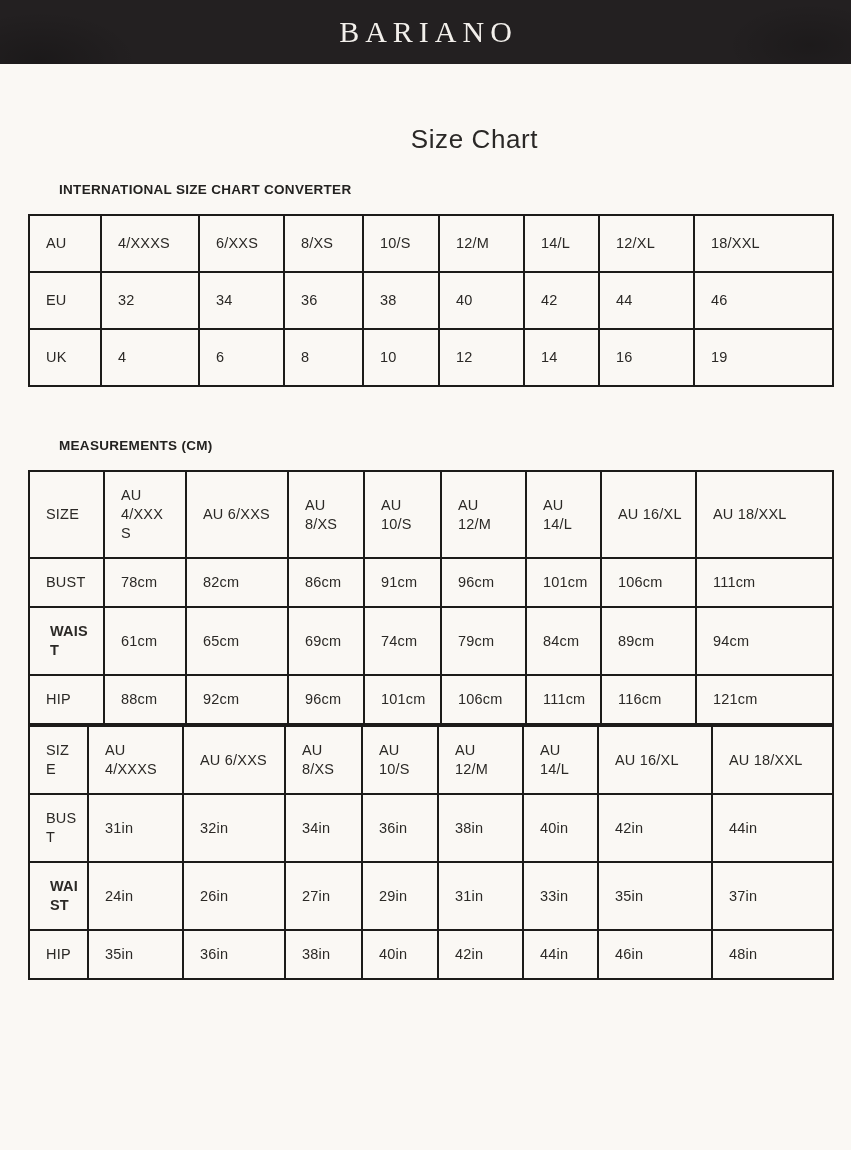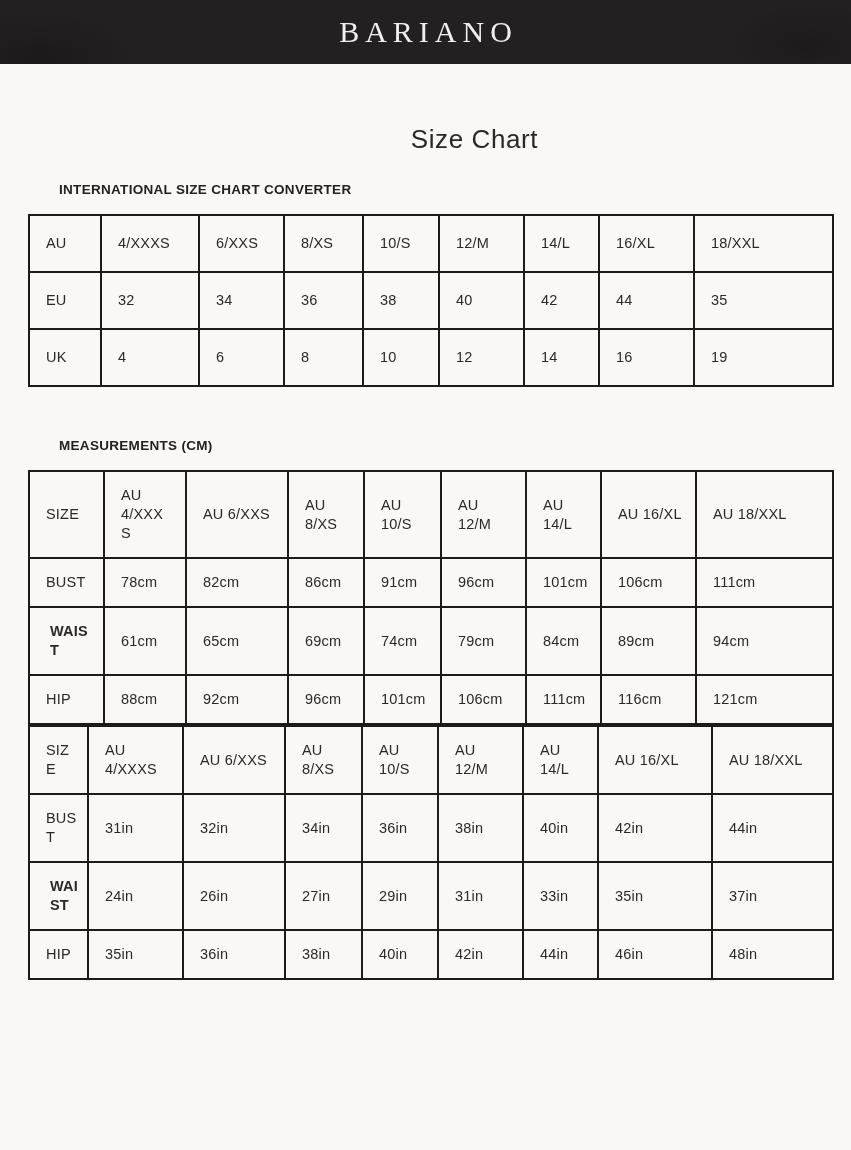--- a/index.html
+++ b/index.html
@@ -108,33 +108,33 @@
       </colgroup>
       <tbody>
           <tr>
             <td>AU</td>
             <td>4/XXXS</td>
             <td>6/XXS</td>
             <td>8/XS</td>
             <td>10/S</td>
             <td>12/M</td>
             <td>14/L</td>
-            <td>16/XL</td>
+            <td>12/XL</td>
             <td>18/XXL</td>
           </tr>
           <tr>
             <td>EU</td>
             <td>32</td>
             <td>34</td>
             <td>36</td>
             <td>38</td>
             <td>40</td>
             <td>42</td>
             <td>44</td>
-            <td>35</td>
+            <td>46</td>
           </tr>
           <tr>
             <td>UK</td>
             <td>4</td>
             <td>6</td>
             <td>8</td>
             <td>10</td>
             <td>12</td>
             <td>14</td>
             <td>16</td>

